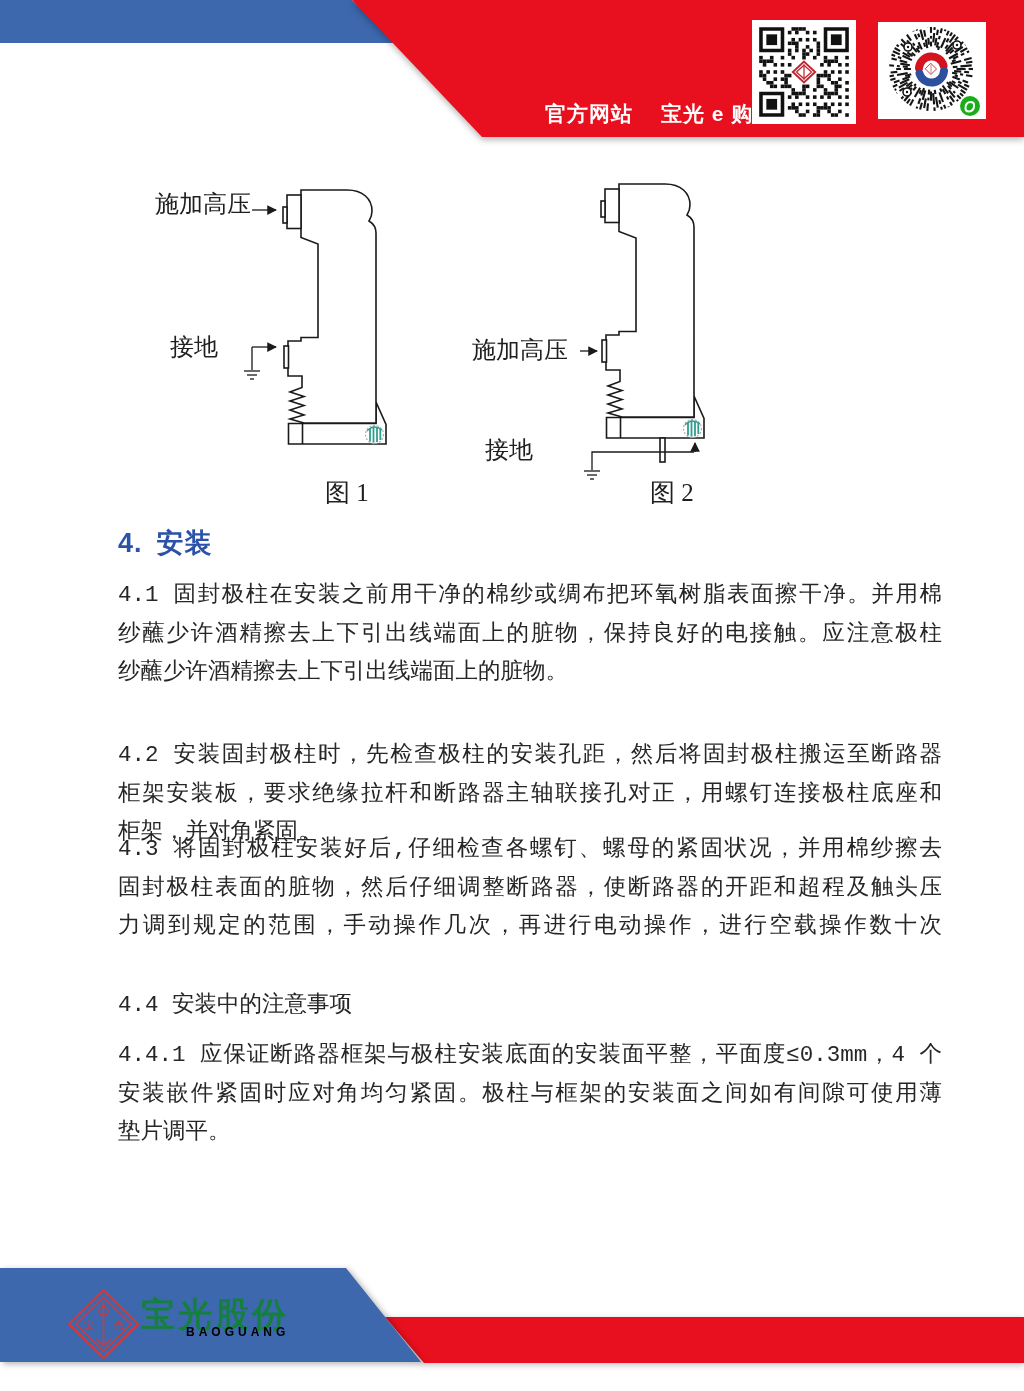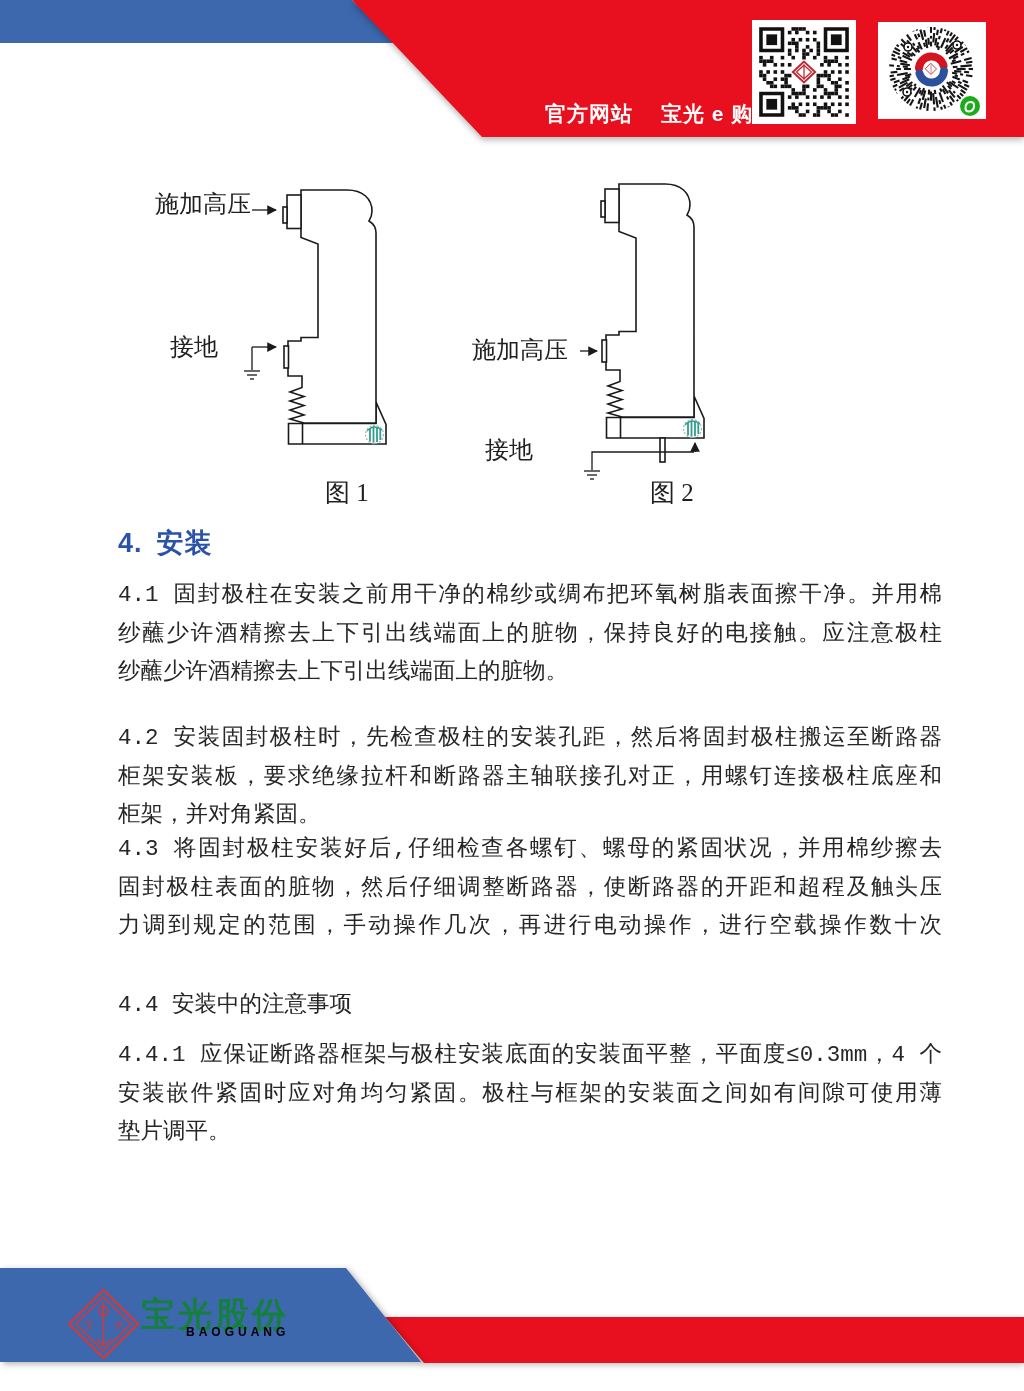--- a/index.html
+++ b/index.html
@@ -467,21 +467,21 @@
 <div class="abs heading">
   <span class="num">4.</span><span>安装</span>
 </div>
 
 <div class="abs para" style="top:576px">
   <div class="pline">4.1 固封极柱在安装之前用干净的棉纱或绸布把环氧树脂表面擦干净。并用棉</div>
   <div class="pline">纱蘸少许酒精擦去上下引出线端面上的脏物，保持良好的电接触。应注意极柱</div>
   <div class="pline last">纱蘸少许酒精擦去上下引出线端面上的脏物。</div>
 </div>
 
-<div class="abs para" style="top:719px">
+<div class="abs para" style="top:736px">
   <div class="pline">4.2 安装固封极柱时，先检查极柱的安装孔距，然后将固封极柱搬运至断路器</div>
   <div class="pline">柜架安装板，要求绝缘拉杆和断路器主轴联接孔对正，用螺钉连接极柱底座和</div>
   <div class="pline last">柜架，并对角紧固。</div>
 </div>
 
 <div class="abs para" style="top:830px">
   <div class="pline">4.3 将固封极柱安装好后,仔细检查各螺钉、螺母的紧固状况，并用棉纱擦去</div>
   <div class="pline">固封极柱表面的脏物，然后仔细调整断路器，使断路器的开距和超程及触头压</div>
   <div class="pline">力调到规定的范围，手动操作几次，再进行电动操作，进行空载操作数十次</div>
 </div>

